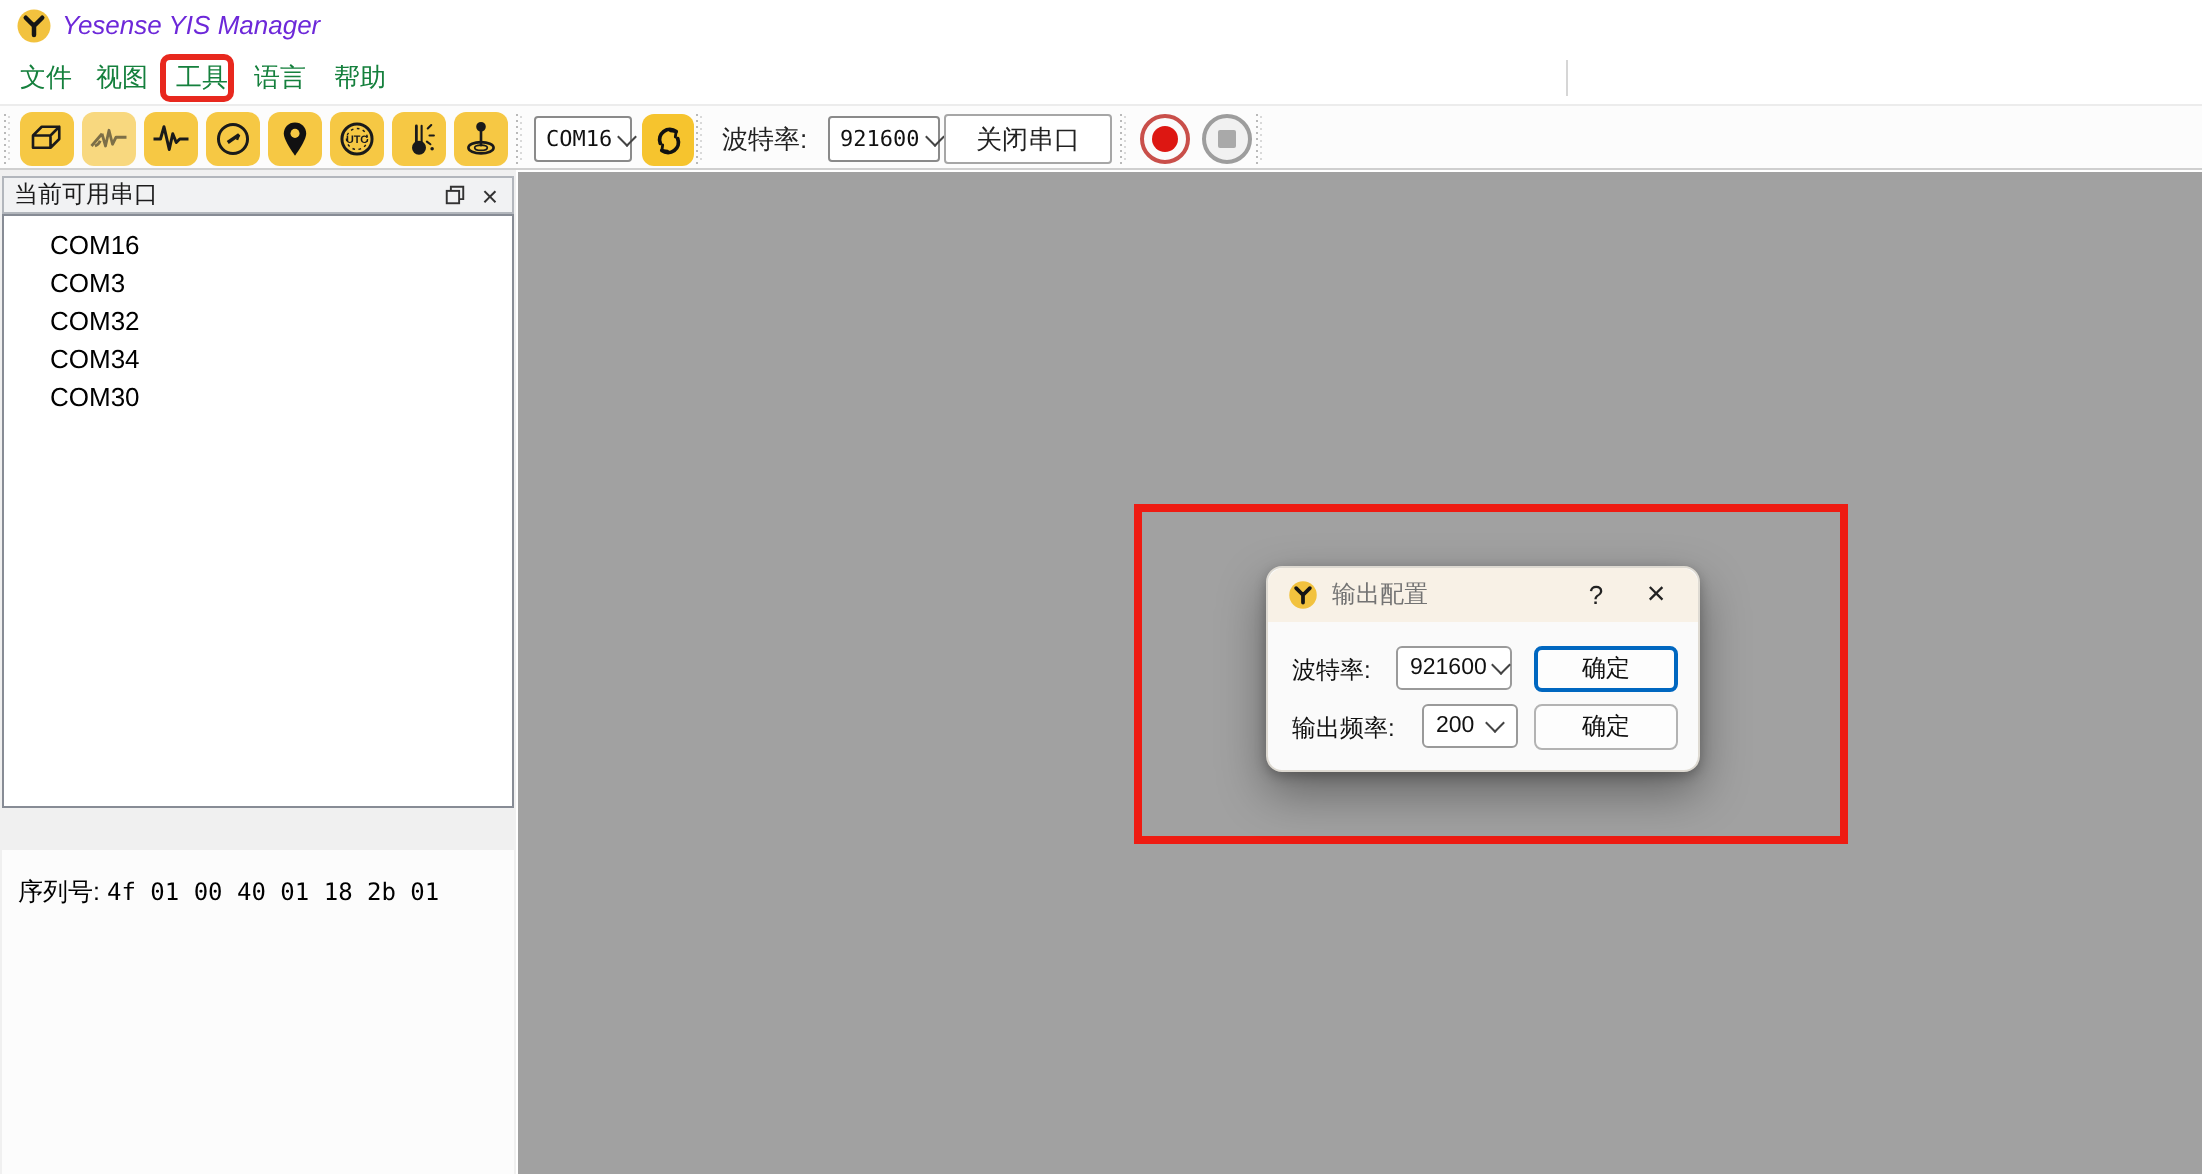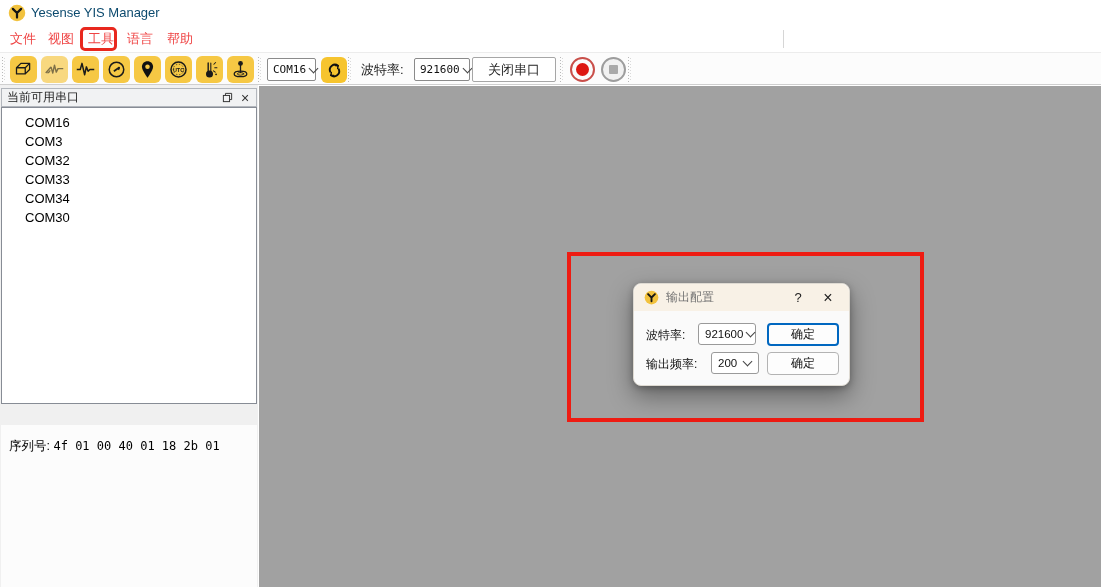--- a/index.html
+++ b/index.html
@@ -2,25 +2,25 @@
 <html><head>
 <meta charset="utf-8">
 <style>
   html,body{margin:0;padding:0;background:#d8d8d8;}
   #app{position:relative;width:1101px;height:587px;background:#ffffff;overflow:hidden;
        font-family:"Liberation Sans","DejaVu Sans",sans-serif;outline:1px solid #b4b4b4;}
 
   
   #titlebar{position:absolute;left:0;top:0;width:1101px;height:26px;background:#ffffff;}
   .app-logo{position:absolute;left:8px;top:4px;width:18px;height:18px;}
-  #window-title{position:absolute;left:31px;top:0;height:26px;line-height:26px;font-size:13px;color:#0c4a6e;}
+  #window-title{position:absolute;left:31px;top:0;height:26px;line-height:26px;font-size:13px;color:#6d28d9;font-style:italic;}
 
   
   #menubar{position:absolute;left:0;top:26px;width:1101px;height:26px;background:#ffffff;}
-  .menu-item{position:absolute;top:0;height:26px;line-height:26px;font-size:13px;color:#ef4444;cursor:default;}
+  .menu-item{position:absolute;top:0;height:26px;line-height:26px;font-size:13px;color:#15803d;cursor:default;}
   .menu-divider{position:absolute;left:783px;top:4px;width:1px;height:18px;background:#d6d6d6;}
   #anno-tools{position:absolute;left:80px;top:27px;width:37px;height:24px;border:3px solid #e8281e;border-radius:5px;box-sizing:border-box;z-index:5;}
 
   
   #toolbar{position:absolute;left:0;top:52px;width:1101px;height:33px;background:#fcfcfc;
            border-top:1px solid #ececec;border-bottom:1px solid #cfcfcf;box-sizing:border-box;}
   .grip{position:absolute;top:4px;width:4px;height:25px;
         background-image:repeating-linear-gradient(to bottom,#b9b9b9 0 1px,transparent 1px 3px),
                          repeating-linear-gradient(to bottom,#d9d9d9 0 1px,transparent 1px 3px);
         background-size:1px 100%,1px 100%;background-position:0 0,2px 1px;background-repeat:no-repeat;}
@@ -205,21 +205,20 @@
           <rect x="2" y="5" width="9" height="9"></rect>
           <path d="M5 5 V2 H14 V11 H11"></path>
         </svg>
       </span>
       <span class="dock-btn close-x">×</span>
     </div>
     <div id="ports-list">
       <div class="port-item">COM16</div>
       <div class="port-item">COM3</div>
       <div class="port-item">COM32</div>
-      <div class="port-item">COM33</div>
       <div class="port-item">COM34</div>
       <div class="port-item">COM30</div>
     </div>
 
     <div id="info-body">
       <div class="info-line" style="top:13px">
         <span>序列号:</span>
         <span class="mono">4f 01 00 40 01 18 2b 01</span>
       </div>
     </div>

